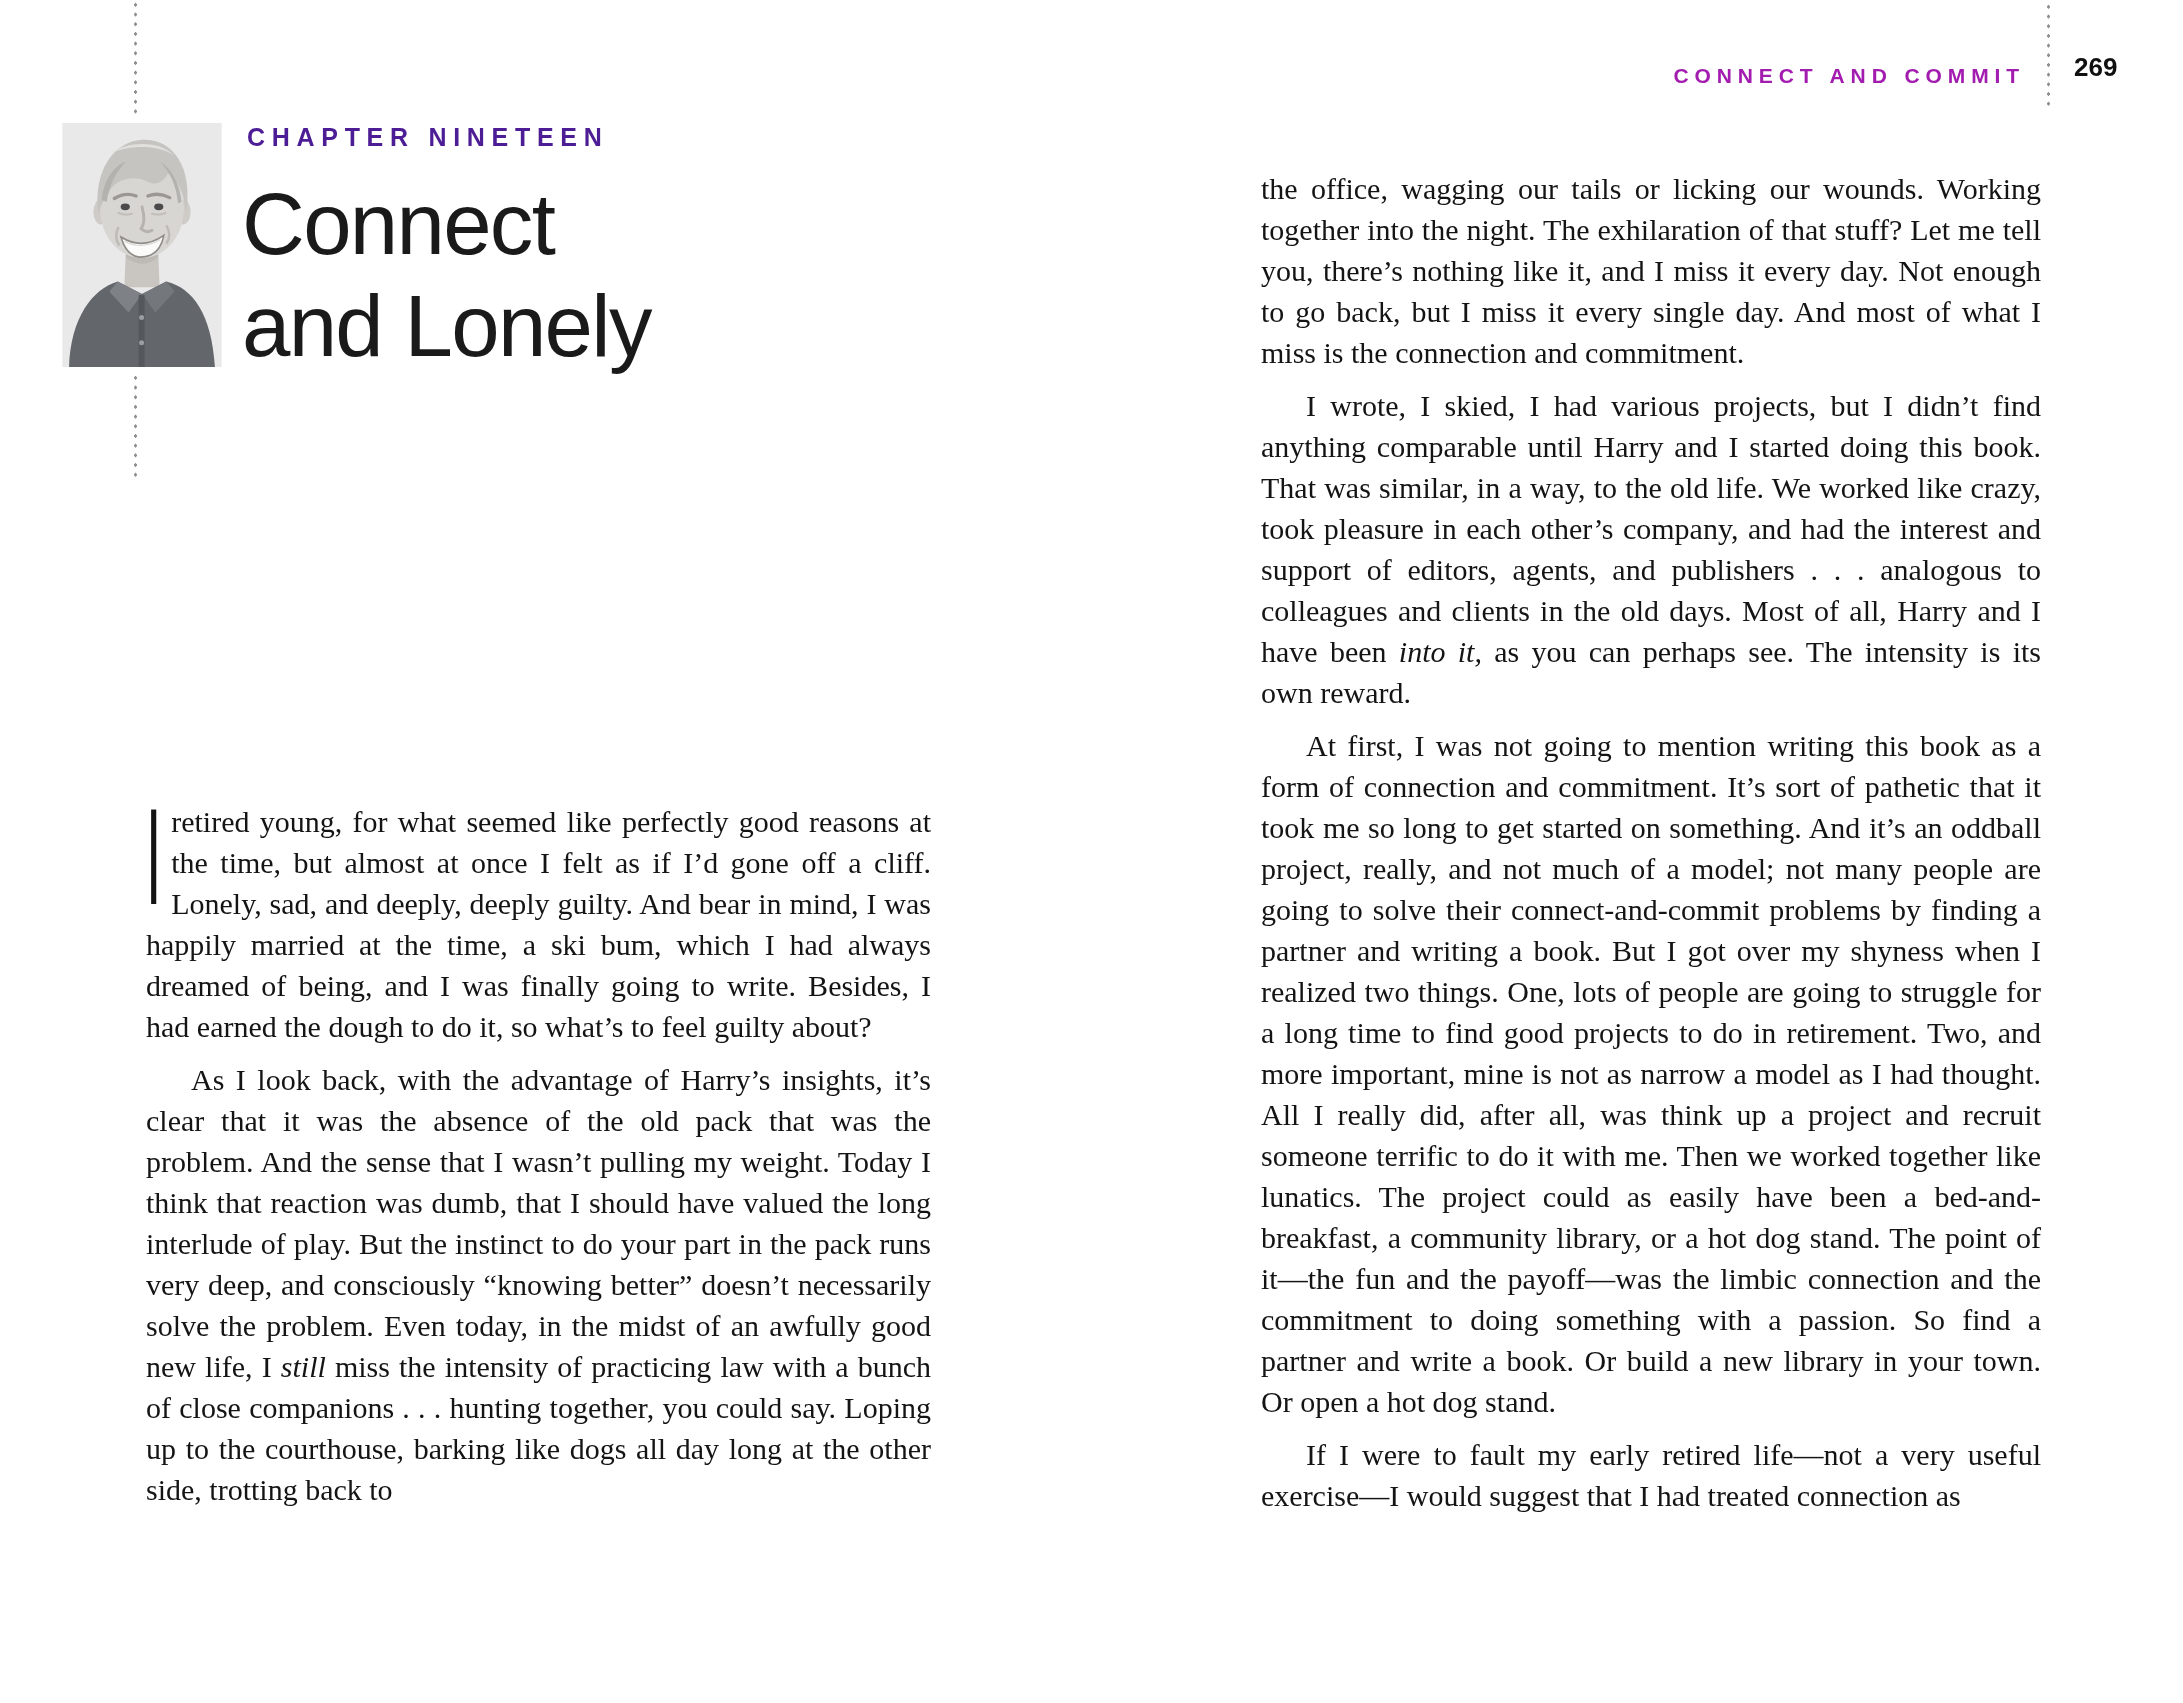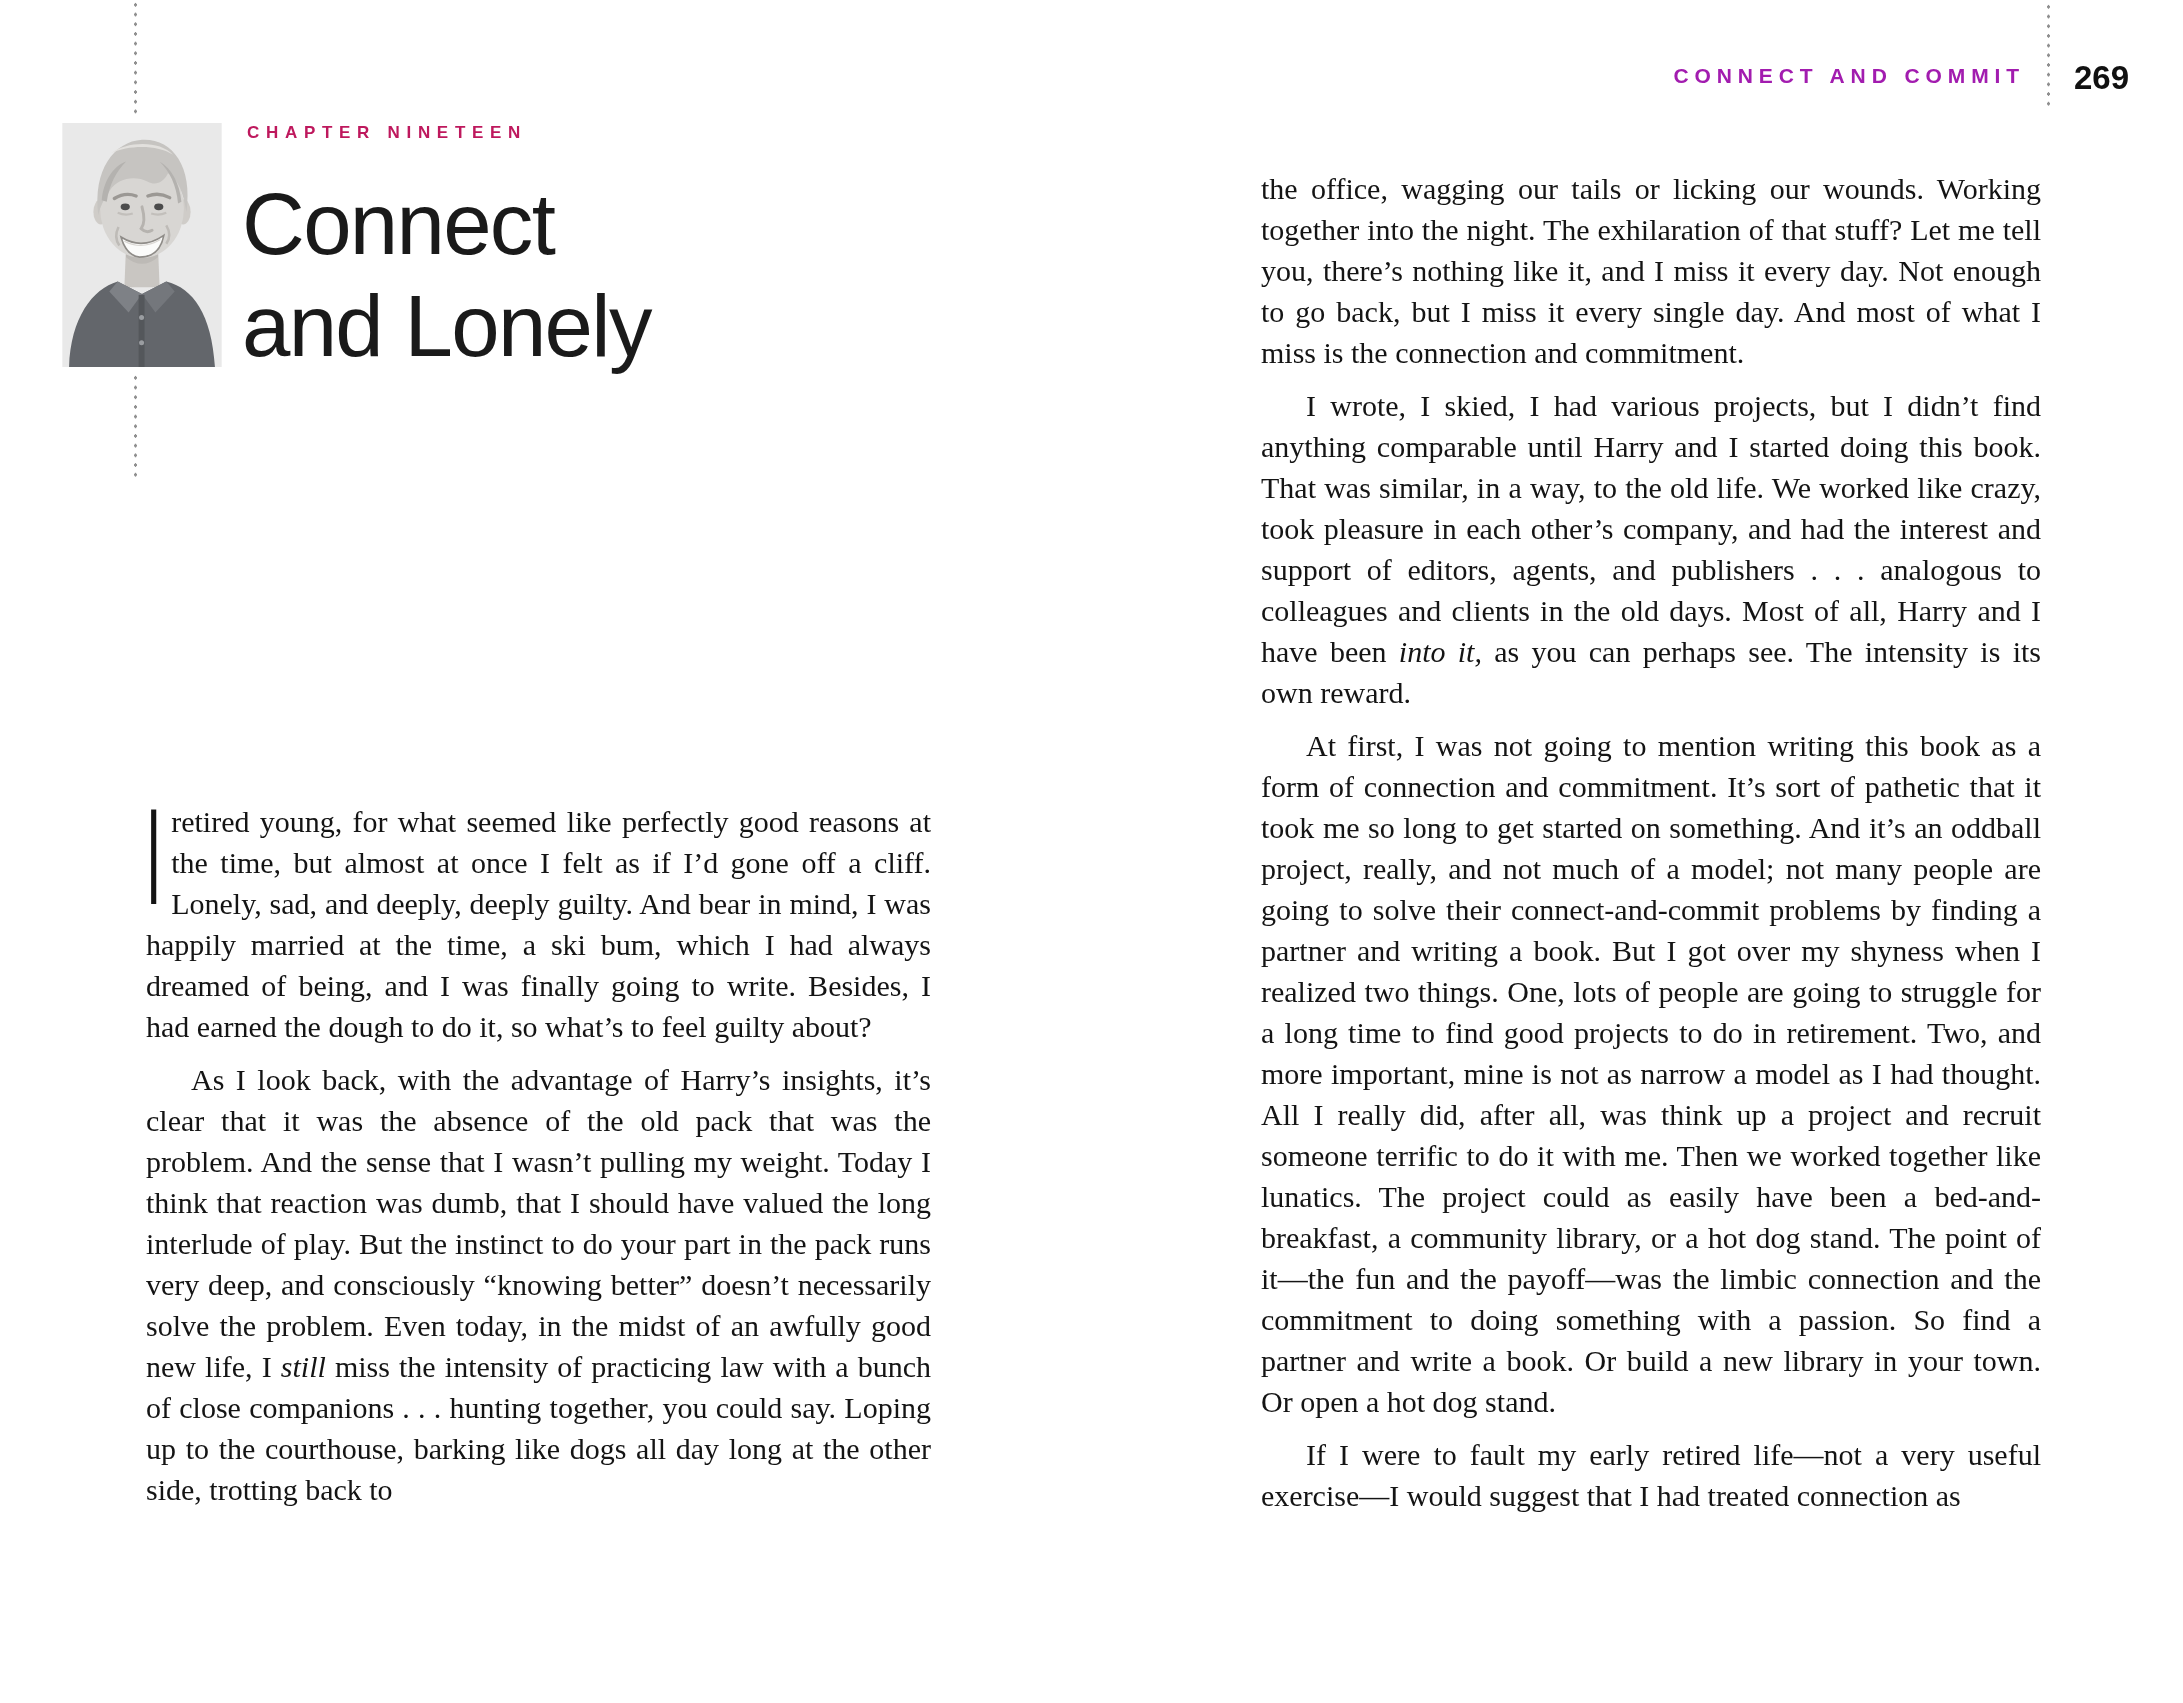--- a/index.html
+++ b/index.html
@@ -32,23 +32,23 @@
     width: 160px; height: 244px;
     display: block;
   }
 
   
   .chapter-label {
     position: absolute;
     left: 247px; top: 123px;
     font-family: "Liberation Sans", sans-serif;
     font-weight: bold;
-    font-size: 17px;
+    font-size: 25px;
     letter-spacing: 6.7px;
-    color: #be185d;
+    color: #4c1d95;
     white-space: nowrap;
   }
   .title {
     position: absolute;
     left: 242px; top: 173px;
     font-family: Liberation Sans, sans-serif;
     font-size: 87px;
     line-height: 102px;
     letter-spacing: -1.7px;
     color: #1a1a1a;
@@ -61,24 +61,24 @@
     top: 64px; right: 158px;
     font-family: "Liberation Sans", sans-serif;
     font-weight: bold;
     font-size: 21px;
     letter-spacing: 5.9px;
     color: #a21caf;
     white-space: nowrap;
   }
   .page-number {
     position: absolute;
-    left: 2074px; top: 59px;
+    left: 2074px; top: 52px;
     font-family: "Liberation Sans", sans-serif;
     font-weight: bold;
-    font-size: 33px;
+    font-size: 26px;
     color: #111111;
   }
 
   
   .body {
     position: absolute;
     font-size: 30px;
     line-height: 41px;
     text-align: justify;
     color: #141414;

